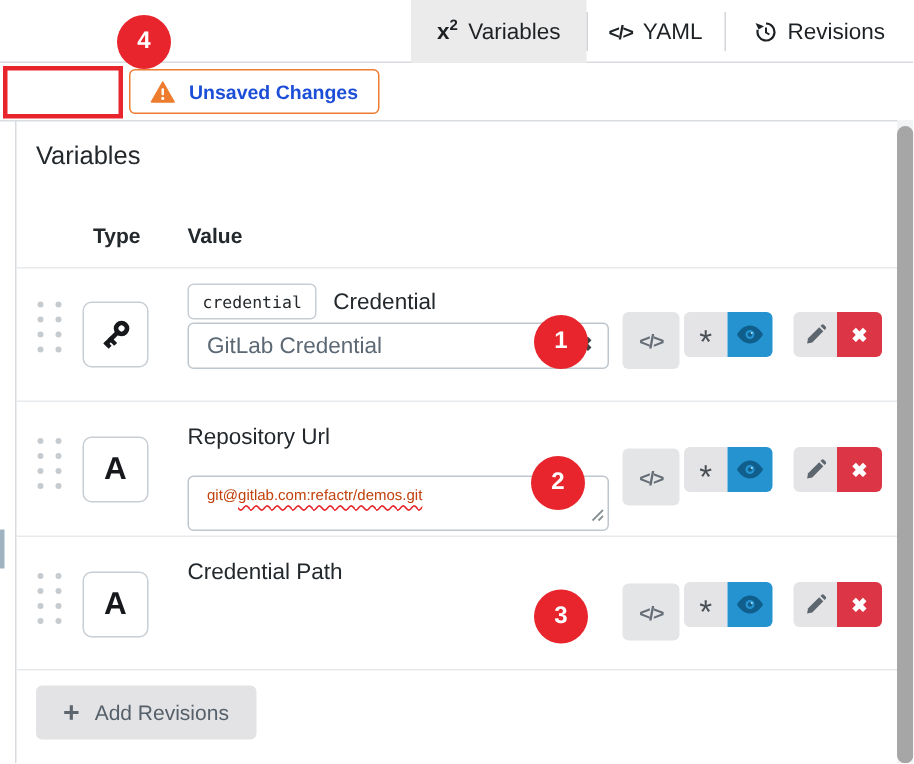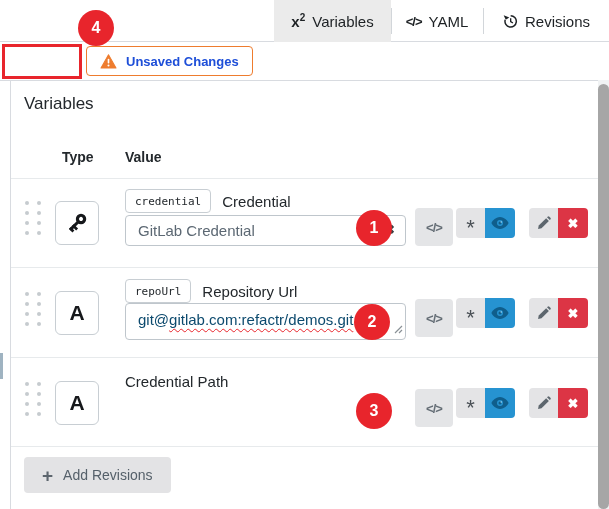--- a/index.html
+++ b/index.html
@@ -35,21 +35,21 @@
   .dots { position:absolute; left:25px; width:16px; height:34px; display:grid; grid-template-columns:4px 4px; grid-auto-rows:4px; column-gap:8px; row-gap:6px; cursor:grab; }
   .dots i { width:4px; height:4px; border-radius:50%; background:#c6cbcf; }
   .type-btn { position:absolute; left:55px; width:44px; height:44px; background:#fff; border:1px solid #c8ced3; border-radius:6px; display:flex; align-items:center; justify-content:center; cursor:pointer; }
   .type-a { font-weight:bold; font-size:21px; color:#16181b; }
   .badge-row { position:absolute; left:125px; height:24px; display:flex; align-items:center; gap:11px; }
   .key-badge { height:24px; padding:0 9px; border:1px solid #c8ced3; border-radius:4px; background:#fff; font-family:"DejaVu Sans Mono", monospace; font-size:11px; color:#23282c; display:flex; align-items:center; }
   .var-label { font-size:15px; color:#23282c; }
   .val-input { position:absolute; left:125px; width:281px; }
   .val-input input { width:281px; height:31px; border:1px solid #bfc6cc; border-radius:4px; padding:0 26px 0 12px; font-size:15px; color:#5c6873; font-family:"Liberation Sans",sans-serif; outline:none; }
   .clear-x { position:absolute; right:11px; top:7px; font-size:13px; font-weight:bold; color:#3c4043; cursor:pointer; line-height:16px; }
-  .fake-ta { position:absolute; left:125px; width:281px; height:37px; border:1px solid #bfc6cc; border-radius:4px; background:#fff; font-size:15px; color:#0c4a6e; padding:7px 12px 0 12px; white-space:nowrap; overflow:hidden; cursor:text; }
+  .fake-ta { position:absolute; left:125px; width:281px; height:37px; border:1px solid #bfc6cc; border-radius:4px; background:#fff; font-size:10px; color:#c2410c; padding:7px 12px 0 12px; white-space:nowrap; overflow:hidden; cursor:text;margin-top:14px; }
   .fake-ta.focused { border-color:#74b9e2; }
   .wavy { text-decoration:underline; text-decoration-style:wavy; text-decoration-color:#e8252c; text-decoration-thickness:1px; text-underline-offset:3px; text-decoration-skip-ink:none; }
   .rz { position:absolute; right:2px; bottom:2px; }
 
   .code-btn { position:absolute; left:415px; width:38px; height:38px; background:#e4e5e7; border:none; border-radius:4px; color:#646d75; font-weight:bold; font-size:13px; letter-spacing:-1px; cursor:pointer; display:flex; align-items:center; justify-content:center; font-family:"Liberation Sans",sans-serif; }
   .sbtn { position:absolute; width:30px; height:30px; border:none; display:flex; align-items:center; justify-content:center; cursor:pointer; }
   .sbtn.star { left:456px; width:29px; background:#e4e4e6; border-radius:4px 0 0 4px; color:#4a5056; font-size:22px; }
   .sbtn.star span { margin-top:9px; }
   .sbtn.eye { left:485px; background:#2693d1; border-radius:0 4px 4px 0; }
   .sbtn.pencil { left:529px; width:29px; background:#e4e4e6; border-radius:4px 0 0 4px; }
@@ -183,21 +183,20 @@
       <i></i>
       <i></i>
       <i></i>
       <i></i>
       <i></i>
     </div>
   <div class="type-btn" style="top:291px;">
     <span class="type-a">A</span>
   </div>
   <div class="badge-row" style="top:279px;">
-    <span class="key-badge">repoUrl</span>
     <span class="var-label">Repository Url</span>
   </div>
   <div class="fake-ta" style="top:303px;">
     <span>git@</span><span class="wavy">gitlab.com:refactr/demos.git</span>
     <span class="rz"><svg width="9" height="9" viewBox="0 0 9 9">
           <path d="M8 1 L1 8 M8 5 L5 8" stroke="#8a9196" stroke-width="1.2" fill="none"></path>
         </svg></span>
   </div>
   <button class="code-btn" style="top:299px;">&lt;/&gt;</button>
   <button class="sbtn star" style="top:298px;">

